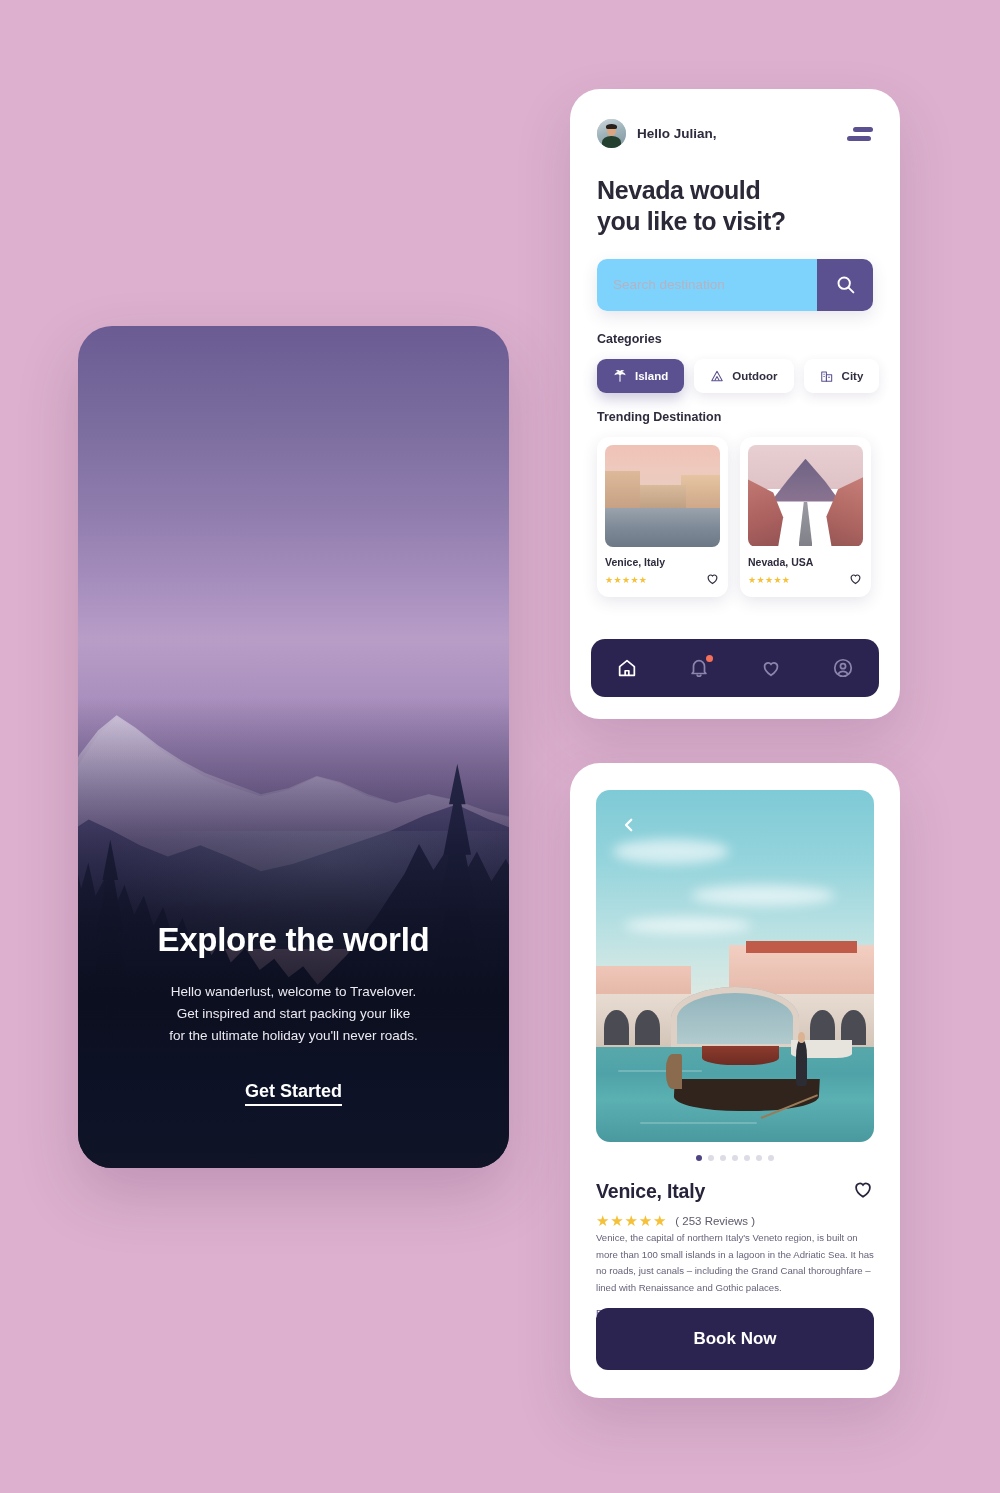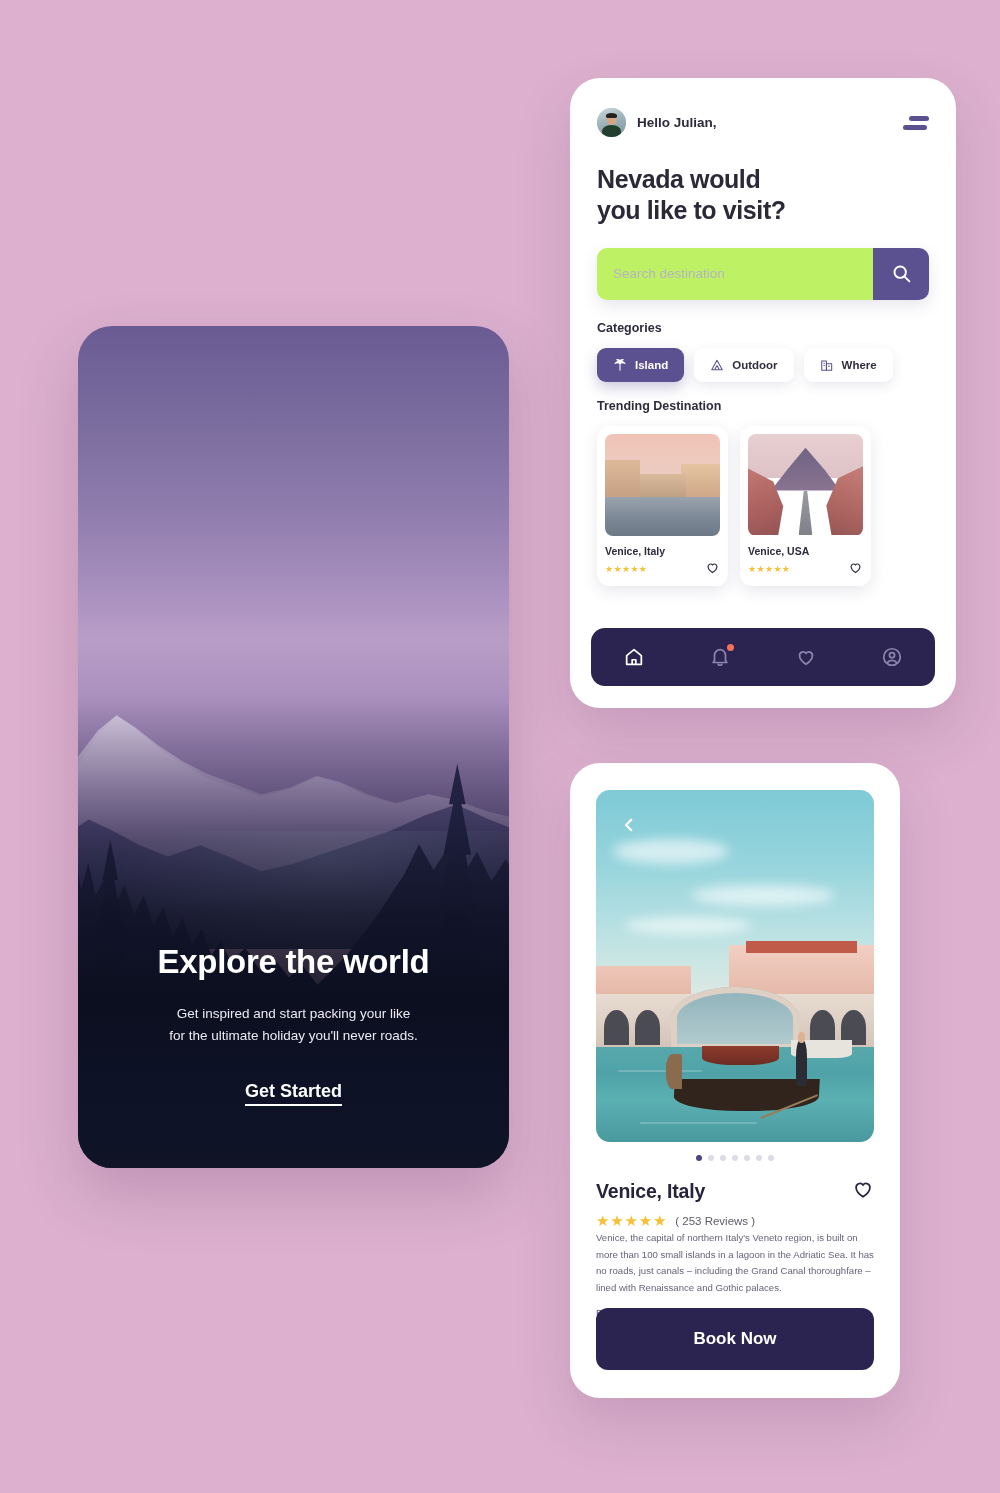--- a/index.html
+++ b/index.html
@@ -103,21 +103,21 @@
     border-bottom: 2px solid #fff; padding-bottom: 2px; cursor: pointer;
   }
 
   
   .phone {
     position: absolute;
     background: #fff;
     border-radius: 30px;
     box-shadow: 0 24px 54px rgba(96,54,96,.17);
   }
-  .phone-home { left: 570px; top: 78px; width: 386px; height: 630px; }
+  .phone-home { left: 570px; top: 89px; width: 330px; height: 630px; }
   .phone-detail { left: 570px; top: 763px; width: 330px; height: 635px; }
 
   
   .home-inner { padding: 30px 0 0 0; height: 100%; position: relative; }
   .pad { padding-left: 27px; padding-right: 27px; }
 
   .greet-row { display: flex; align-items: center; }
   .avatar {
     width: 29px; height: 29px; border-radius: 50%; overflow: hidden;
     position: relative; flex: none; background: #b9c6cc;
@@ -140,21 +140,21 @@
     margin-top: 27px; font-size: 25px; font-weight: bold;
     color: #2b2937; line-height: 1.23; letter-spacing: -.4px;
   }
 
   .search-row {
     margin-top: 22px; display: flex; align-items: stretch;
     border-radius: 10px;
     box-shadow: 0 6px 16px rgba(80,60,110,.13);
   }
   .search-input {
-    flex: 1; background: #bef264; border: none; outline: none;
+    flex: 1; background: #7dd3fc; border: none; outline: none;
     border-radius: 10px 0 0 10px;
     padding: 0 16px; font-size: 13.5px; color: #6f6b7d;
     font-family: "Liberation Sans", sans-serif; height: 52px;
   }
   .search-input::placeholder { color: #b6b2c2; }
   .search-btn {
     width: 56px; background: #5c5190; border: none; cursor: pointer;
     border-radius: 0 10px 10px 0; display: flex; align-items: center; justify-content: center;
   }
 
@@ -323,20 +323,21 @@
       <div class="ridge-mid"></div>
       <div class="valley-haze"></div>
       <div class="forest"></div>
       <div class="tree-right"></div>
       <div class="tree-left"></div>
       <div class="dark-wash"></div>
     </div>
     <div class="splash-content">
       <div class="splash-title">Explore the world</div>
       <div class="splash-sub">
+        <div>Hello wanderlust, welcome to Travelover.</div>
         <div>Get inspired and start packing your like</div>
         <div>for the ultimate holiday you'll never roads.</div>
       </div>
       <div class="splash-cta">Get Started</div>
     </div>
   </div>
 
   <div class="phone phone-home">
     <div class="home-inner">
 
@@ -392,21 +393,21 @@
           <span>Outdoor</span>
         </div>
         <div class="chip">
           <svg width="14" height="14" viewBox="0 0 24 24" fill="none" stroke="#5c5190" stroke-width="1.8" stroke-linejoin="round">
             <rect x="3" y="5" width="8" height="16"></rect>
               <rect x="11" y="10" width="9" height="11"></rect>
             <line x1="6" y1="9" x2="8" y2="9"></line>
               <line x1="6" y1="13" x2="8" y2="13"></line>
             <line x1="14" y1="14" x2="17" y2="14"></line>
           </svg>
-          <span>Where</span>
+          <span>City</span>
         </div>
       </div>
 
       <div class="pad" style="margin-top:17px;">
         <div class="sec-title" style="margin-top:8px">Trending Destination</div>
       </div>
 
       <div class="cards">
         <div class="dcard">
           <div class="dcard-img">
@@ -428,21 +429,21 @@
         </div>
 
         <div class="dcard">
           <div class="dcard-img">
             <div class="nev-sky"></div>
             <div class="nev-mtn"></div>
             <div class="nev-road"></div>
             <div class="nev-rockL"></div>
             <div class="nev-rockR"></div>
           </div>
-          <div class="dcard-name">Venice, USA</div>
+          <div class="dcard-name">Nevada, USA</div>
           <div class="dcard-bot">
             <span class="stars-sm">★★★★★</span>
             <span class="heart-sm">
               <svg width="15" height="15" viewBox="0 0 24 24" fill="none" stroke="#2e2b3d" stroke-width="1.9">
                 <path d="M12 20s-7-4.6-7-9.3A3.9 3.9 0 0 1 12 8a3.9 3.9 0 0 1 7 2.7c0 4.7-7 9.3-7 9.3z"></path>
               </svg>
             </span>
           </div>
         </div>
       </div>

